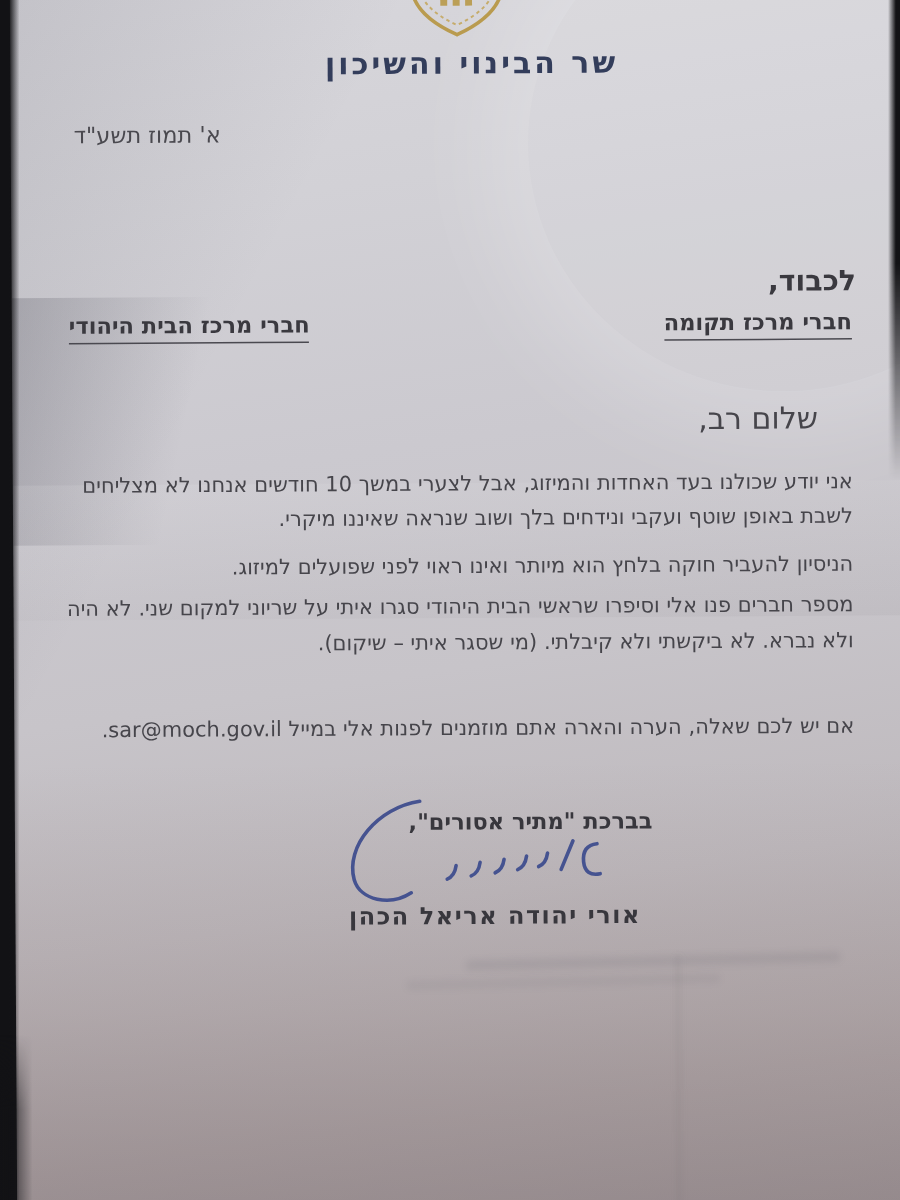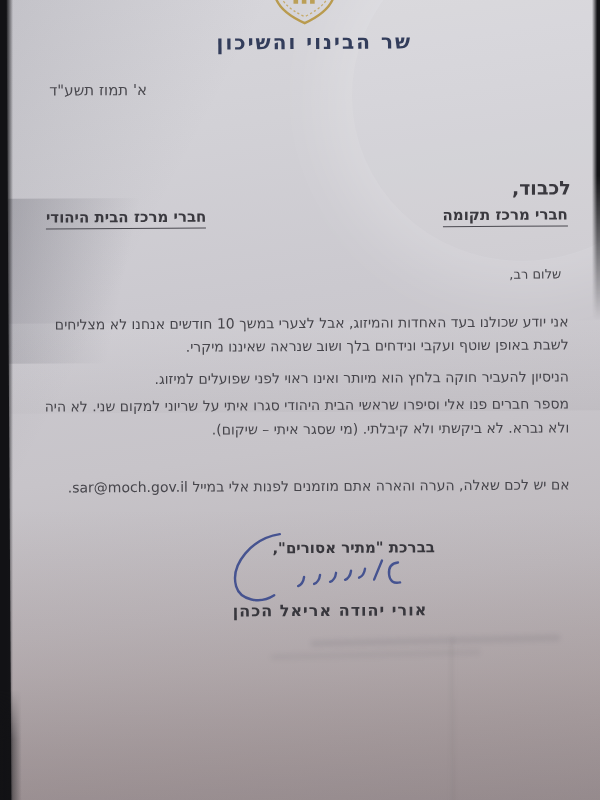--- a/index.html
+++ b/index.html
@@ -56,21 +56,21 @@
   }
   .date-block{position:absolute;top:88px;left:24px;width:116px;text-align:right;font-size:15px;color:#4a494f;}
   .date-block .line1{margin-bottom:16px;}
   .salutation{position:absolute;top:186px;right:32px;font-size:19px;font-weight:700;color:#3a393f;text-align:right;}
   .recipients{
     position:absolute;top:215px;right:35px;left:38px;
     display:flex;justify-content:space-between;align-items:baseline;
     font-size:15px;font-weight:700;color:#3a393f;
   }
   .recipients .name{border-bottom:1.6px solid #4a4950;padding-bottom:2px;white-space:nowrap;}
-  .greeting{position:absolute;top:276px;right:42px;font-size:13px;margin-left:25px;}
+  .greeting{position:absolute;top:276px;right:58px;font-size:20px;margin-left:25px;}
   .para{position:absolute;right:35px;left:32px;font-size:14px;line-height:23px;text-align:right;}
   .p1{top:320px;}
   .p2{top:375px;}
   .p3{top:401px;line-height:24px;}
   .contact{top:483px;}
   .blessing{position:absolute;top:547px;right:170px;font-size:15px;font-weight:700;color:#38373d;white-space:nowrap;}
   .signature{position:absolute;left:208px;top:536px;}
   .signatory{position:absolute;top:609px;right:178px;font-size:16px;font-weight:700;
     letter-spacing:1px;color:#38373d;white-space:nowrap;}
 </style>

